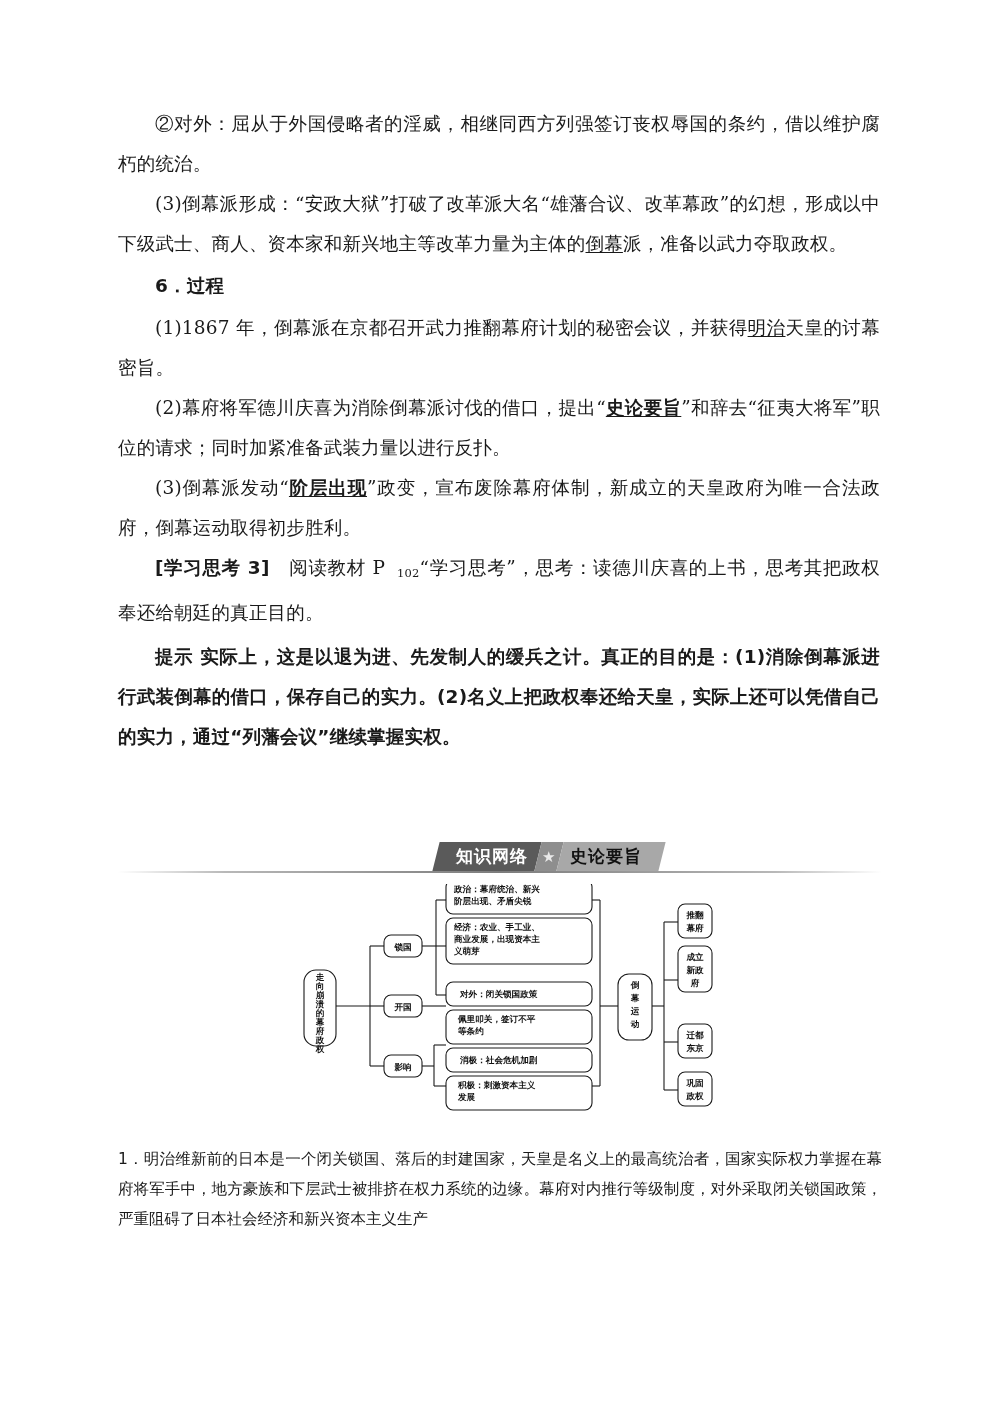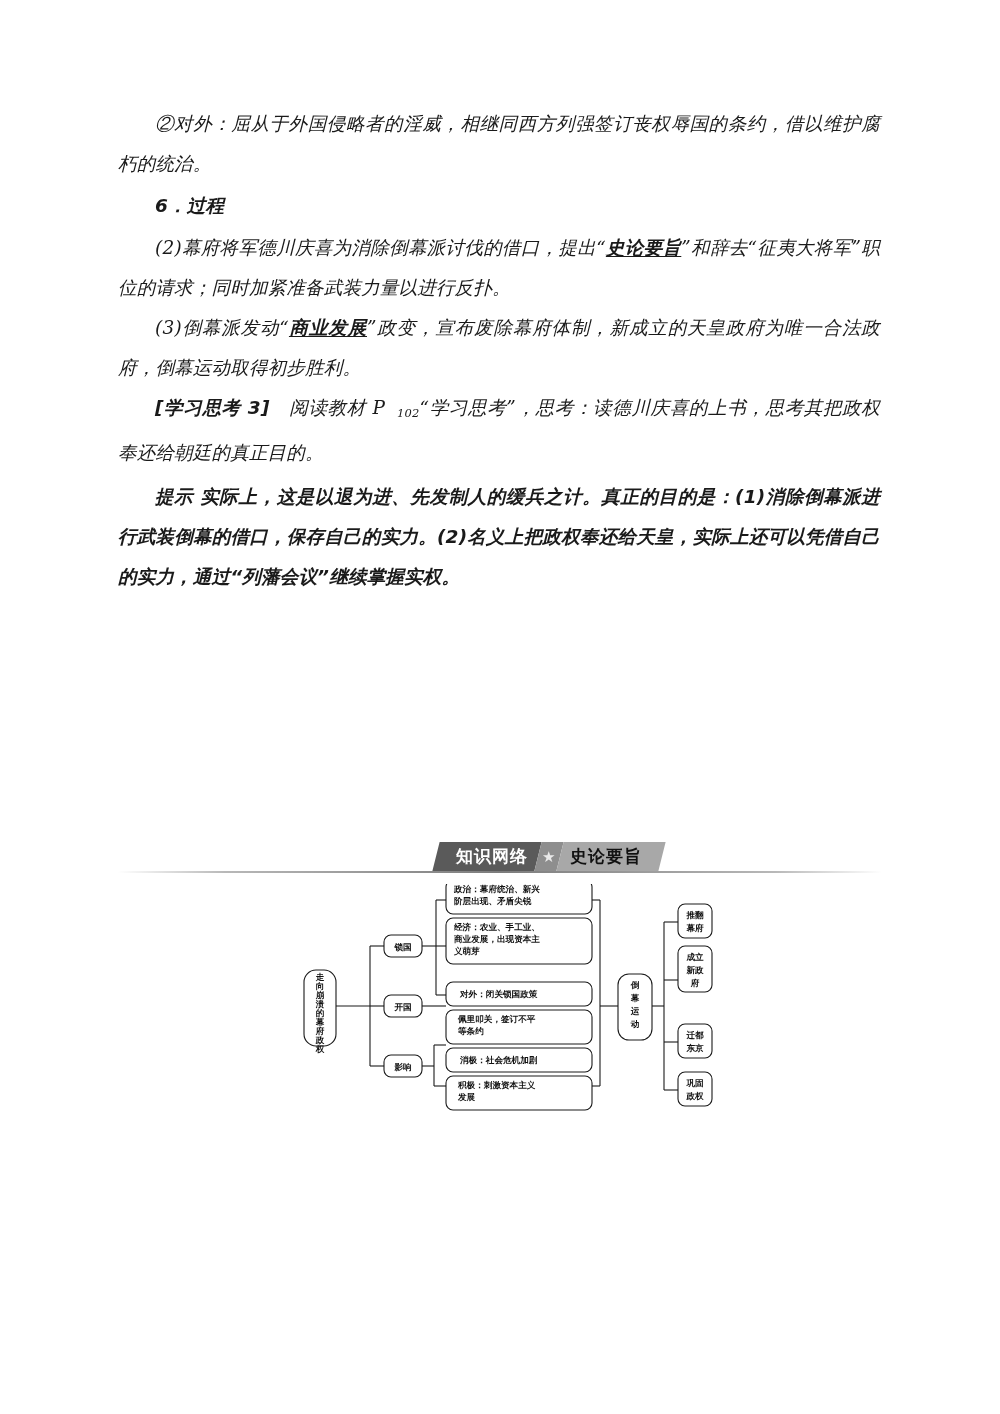--- a/index.html
+++ b/index.html
@@ -27,21 +27,21 @@
     width: 762px;
   }
   p.para {
     margin: 0 0 0 0;
     font-size: 18.5px;
     line-height: 40px;
     text-align: justify;
     text-justify: inter-ideograph;
     letter-spacing: 0.2px;
   }
-  p.para.indent { text-indent: 2em; font-style: italic; }
+  p.para.indent { text-indent: 2em; }
   .u { text-decoration: underline; text-underline-offset: 2px; }
   .b { font-weight: bold; }
   .sans-bold {
     font-family: "DejaVu Sans", "Liberation Sans", sans-serif;
     font-weight: bold;
     margin-top: 13px;
   }
   .hint {
     font-family: "DejaVu Sans", "Liberation Sans", sans-serif;
     font-weight: bold;
@@ -159,33 +159,39 @@
 <body>
 
 <div id="page">
 
   <div class="textblock" style="top:104px;">
 
     <p class="para indent">
       <span>②对外：屈从于外国侵略者的淫威，相继同西方列强签订丧权辱国的条约，借以维护腐朽的统治。</span>
     </p>
 
+    <p class="para indent">
+      (3)倒幕派形成：“安政大狱”打破了改革派大名“雄藩合议、改革幕政”的幻想，形成以中下级武士、商人、资本家和新兴地主等改革力量为主体的<span class="u">倒幕</span>派，准备以武力夺取政权。
+    </p>
 
 
     <p class="para indent sans-bold" style="line-height:44px;">
       <span>6．过程</span>
     </p>
 
+    <p class="para indent">
+      (1)1867 年，倒幕派在京都召开武力推翻幕府计划的秘密会议，并获得<span class="u">明治</span>天皇的讨幕密旨。
+    </p>
 
     <p class="para indent">
       (2)幕府将军德川庆喜为消除倒幕派讨伐的借口，提出“<span class="u b">史论要旨</span>”和辞去“征夷大将军”职位的请求；同时加紧准备武装力量以进行反扑。
     </p>
 
     <p class="para indent">
-      (3)倒幕派发动“<span class="u b">商业发展</span>”政变，宣布废除幕府体制，新成立的天皇政府为唯一合法政府，倒幕运动取得初步胜利。
+      (3)倒幕派发动“<span class="u b">阶层出现</span>”政变，宣布废除幕府体制，新成立的天皇政府为唯一合法政府，倒幕运动取得初步胜利。
     </p>
 
 
     <p class="para indent">
       <span class="sans-bold">[学习思考 3]</span>&nbsp;&nbsp;&nbsp;<span>阅读教材 </span><span>P</span><sub>102</sub><span>“学习思考”，思考：读德川庆喜的上书，思考其把政权奉还给朝廷的真正目的。</span>
     </p>
 
     <p class="para indent hint" style="margin-top:4px;">
       <span>提示</span>&nbsp;<span>实际上，这是以退为进、先发制人的缓兵之计。真正的目的是：(1)消除倒幕派进行武装倒幕的借口，保存自己的实力。(2)名义上把政权奉还给天皇，实际上还可以凭借自己的实力，通过“列藩会议”继续掌握实权。</span>
     </p>
@@ -307,14 +313,17 @@
       </text>
 
       <rect class="dbox" x="378" y="188" width="34" height="34" rx="7" ry="7"></rect>
       <text class="dtext-v" x="395" y="202">
         <tspan x="395" dy="0">巩固</tspan><tspan x="395" dy="13">政权</tspan>
       </text>
 
     </svg>
   </div>
 
+  <div id="footer-note">
+    <p>1．明治维新前的日本是一个闭关锁国、落后的封建国家，天皇是名义上的最高统治者，国家实际权力掌握在幕府将军手中，地方豪族和下层武士被排挤在权力系统的边缘。幕府对内推行等级制度，对外采取闭关锁国政策，严重阻碍了日本社会经济和新兴资本主义生产</p>
+  </div>
 
 </div>
 
 </body></html>

